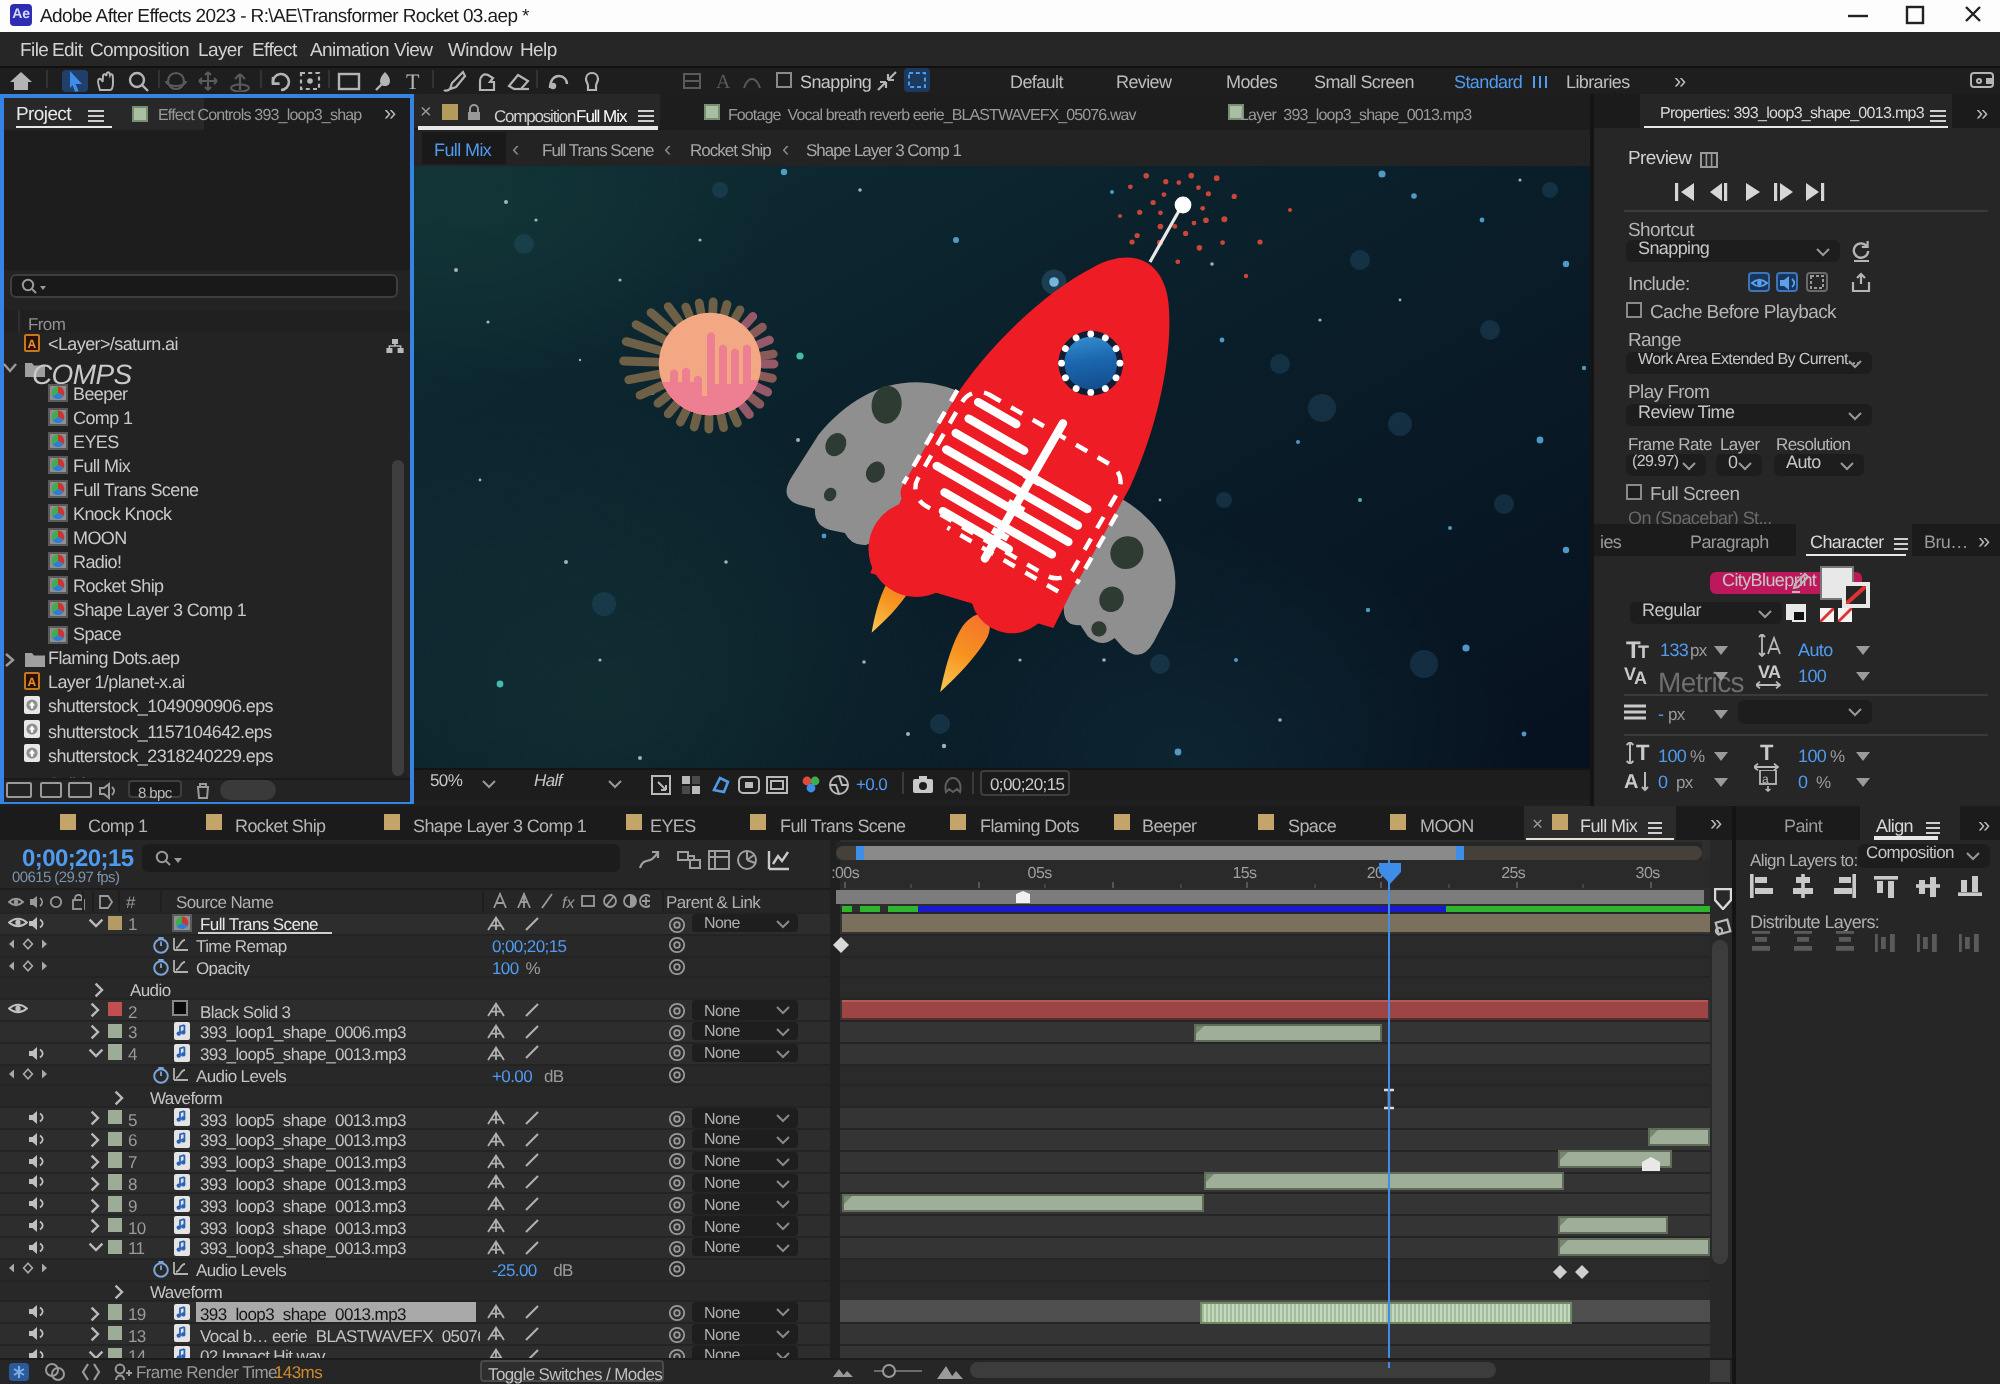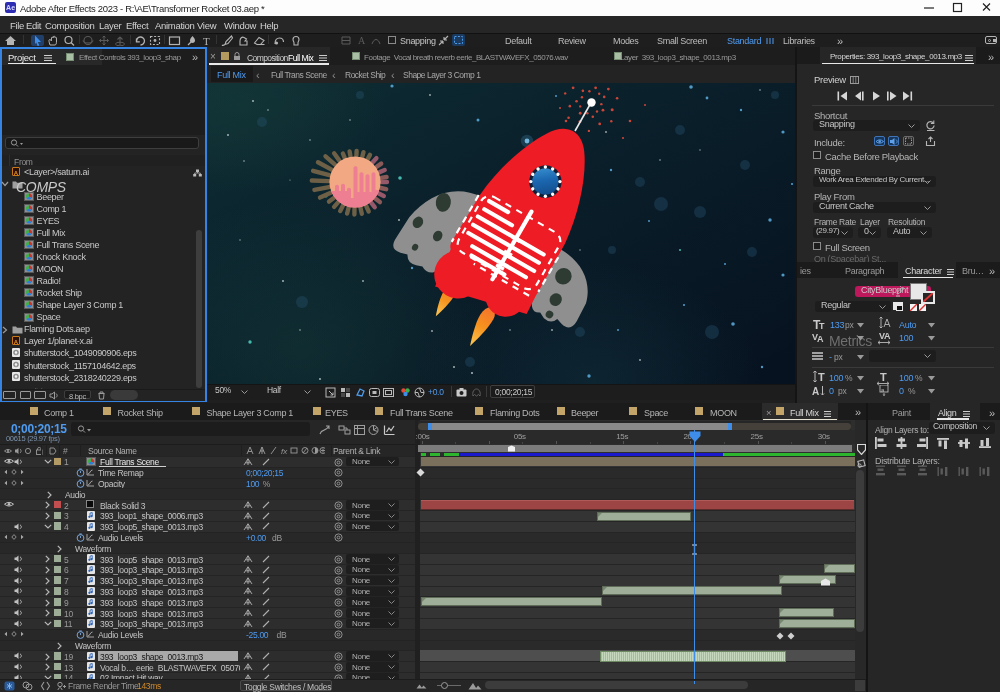--- a/index.html
+++ b/index.html
@@ -588,21 +588,21 @@
     </svg>
 <div class="" style="left:207px;top:384px;width:588px;height:16px;background:#1d1d1d;"></div>
 <div class="" style="left:207px;top:384px;width:588px;height:1px;background:#141414;"></div>
 <div style="position:absolute;left:210px;top:386px;width:43px;height:12px;background:#1d1d1d;border-radius:3px;">
       <div class="t" style="left:5px;top:0.25px;font-size:8.5px;color:#c6c6c6;">50%</div>
       <svg style="position:absolute;right:5px;top:4.0px" width="7" height="5">
         <path d="M0.5,0.5 L3.5,3.5 L6.5,0.5" stroke="#999" fill="none"></path>
       </svg>
     </div>
 <div style="position:absolute;left:261px;top:386px;width:55px;height:12px;background:#1d1d1d;border-radius:3px;">
-      <div class="t" style="left:6px;top:0.25px;font-size:8.5px;color:#c6c6c6;">Half</div>
+      <div class="t" style="left:6px;top:0.25px;font-size:8.5px;color:#c6c6c6;font-style:italic;">Half</div>
       <svg style="position:absolute;right:5px;top:4.0px" width="7" height="5">
         <path d="M0.5,0.5 L3.5,3.5 L6.5,0.5" stroke="#999" fill="none"></path>
       </svg>
     </div>
 <svg style="position:absolute;left:325px;top:386.5px" width="11" height="11" viewBox="0 0 11 11">
       <rect x="1" y="1" width="9" height="9" fill="none" stroke="#b9b9b9"></rect>
       <path d="M4,4 L8,8 M8,8 L8,5.5 M8,8 L5.5,8" stroke="#b9b9b9"></path>
     </svg>
 <svg style="position:absolute;left:340px;top:386.5px" width="11" height="11" viewBox="0 0 11 11">
       <rect x="1" y="1" width="4" height="4" fill="#b9b9b9"></rect>
@@ -708,21 +708,21 @@
 <div class="t" style="left:825px;top:151.5px;font-size:9.5px;color:#b5b5b5;">Cache Before Playback</div>
 <div class="t" style="left:814px;top:166px;font-size:9.5px;color:#b5b5b5;">Range</div>
 <div style="position:absolute;left:813px;top:176px;width:123px;height:11px;background:#1d1d1d;border-radius:3px;">
       <div class="t" style="left:6px;top:0.0px;font-size:8px;color:#c6c6c6;">Work Area Extended By Current...</div>
       <svg style="position:absolute;right:5px;top:3.5px" width="7" height="5">
         <path d="M0.5,0.5 L3.5,3.5 L6.5,0.5" stroke="#999" fill="none"></path>
       </svg>
     </div>
 <div class="t" style="left:814px;top:191.5px;font-size:9.5px;color:#b5b5b5;">Play From</div>
 <div style="position:absolute;left:813px;top:202px;width:123px;height:11px;background:#1d1d1d;border-radius:3px;">
-      <div class="t" style="left:6px;top:-0.5px;font-size:9px;color:#c6c6c6;">Current Cache</div>
+      <div class="t" style="left:6px;top:-0.5px;font-size:9px;color:#c6c6c6;">Review Time</div>
       <svg style="position:absolute;right:5px;top:3.5px" width="7" height="5">
         <path d="M0.5,0.5 L3.5,3.5 L6.5,0.5" stroke="#999" fill="none"></path>
       </svg>
     </div>
 <div class="t" style="left:814px;top:218px;font-size:8.5px;color:#b5b5b5;">Frame Rate</div>
 <div class="t" style="left:860px;top:218px;font-size:8.5px;color:#b5b5b5;">Layer</div>
 <div class="t" style="left:888px;top:218px;font-size:8.5px;color:#b5b5b5;">Resolution</div>
 <div style="position:absolute;left:813px;top:227px;width:40px;height:11px;background:#1d1d1d;border-radius:3px;">
       <div class="t" style="left:3px;top:0.0px;font-size:8px;color:#c6c6c6;">(29.97)</div>
       <svg style="position:absolute;right:5px;top:3.5px" width="7" height="5">

